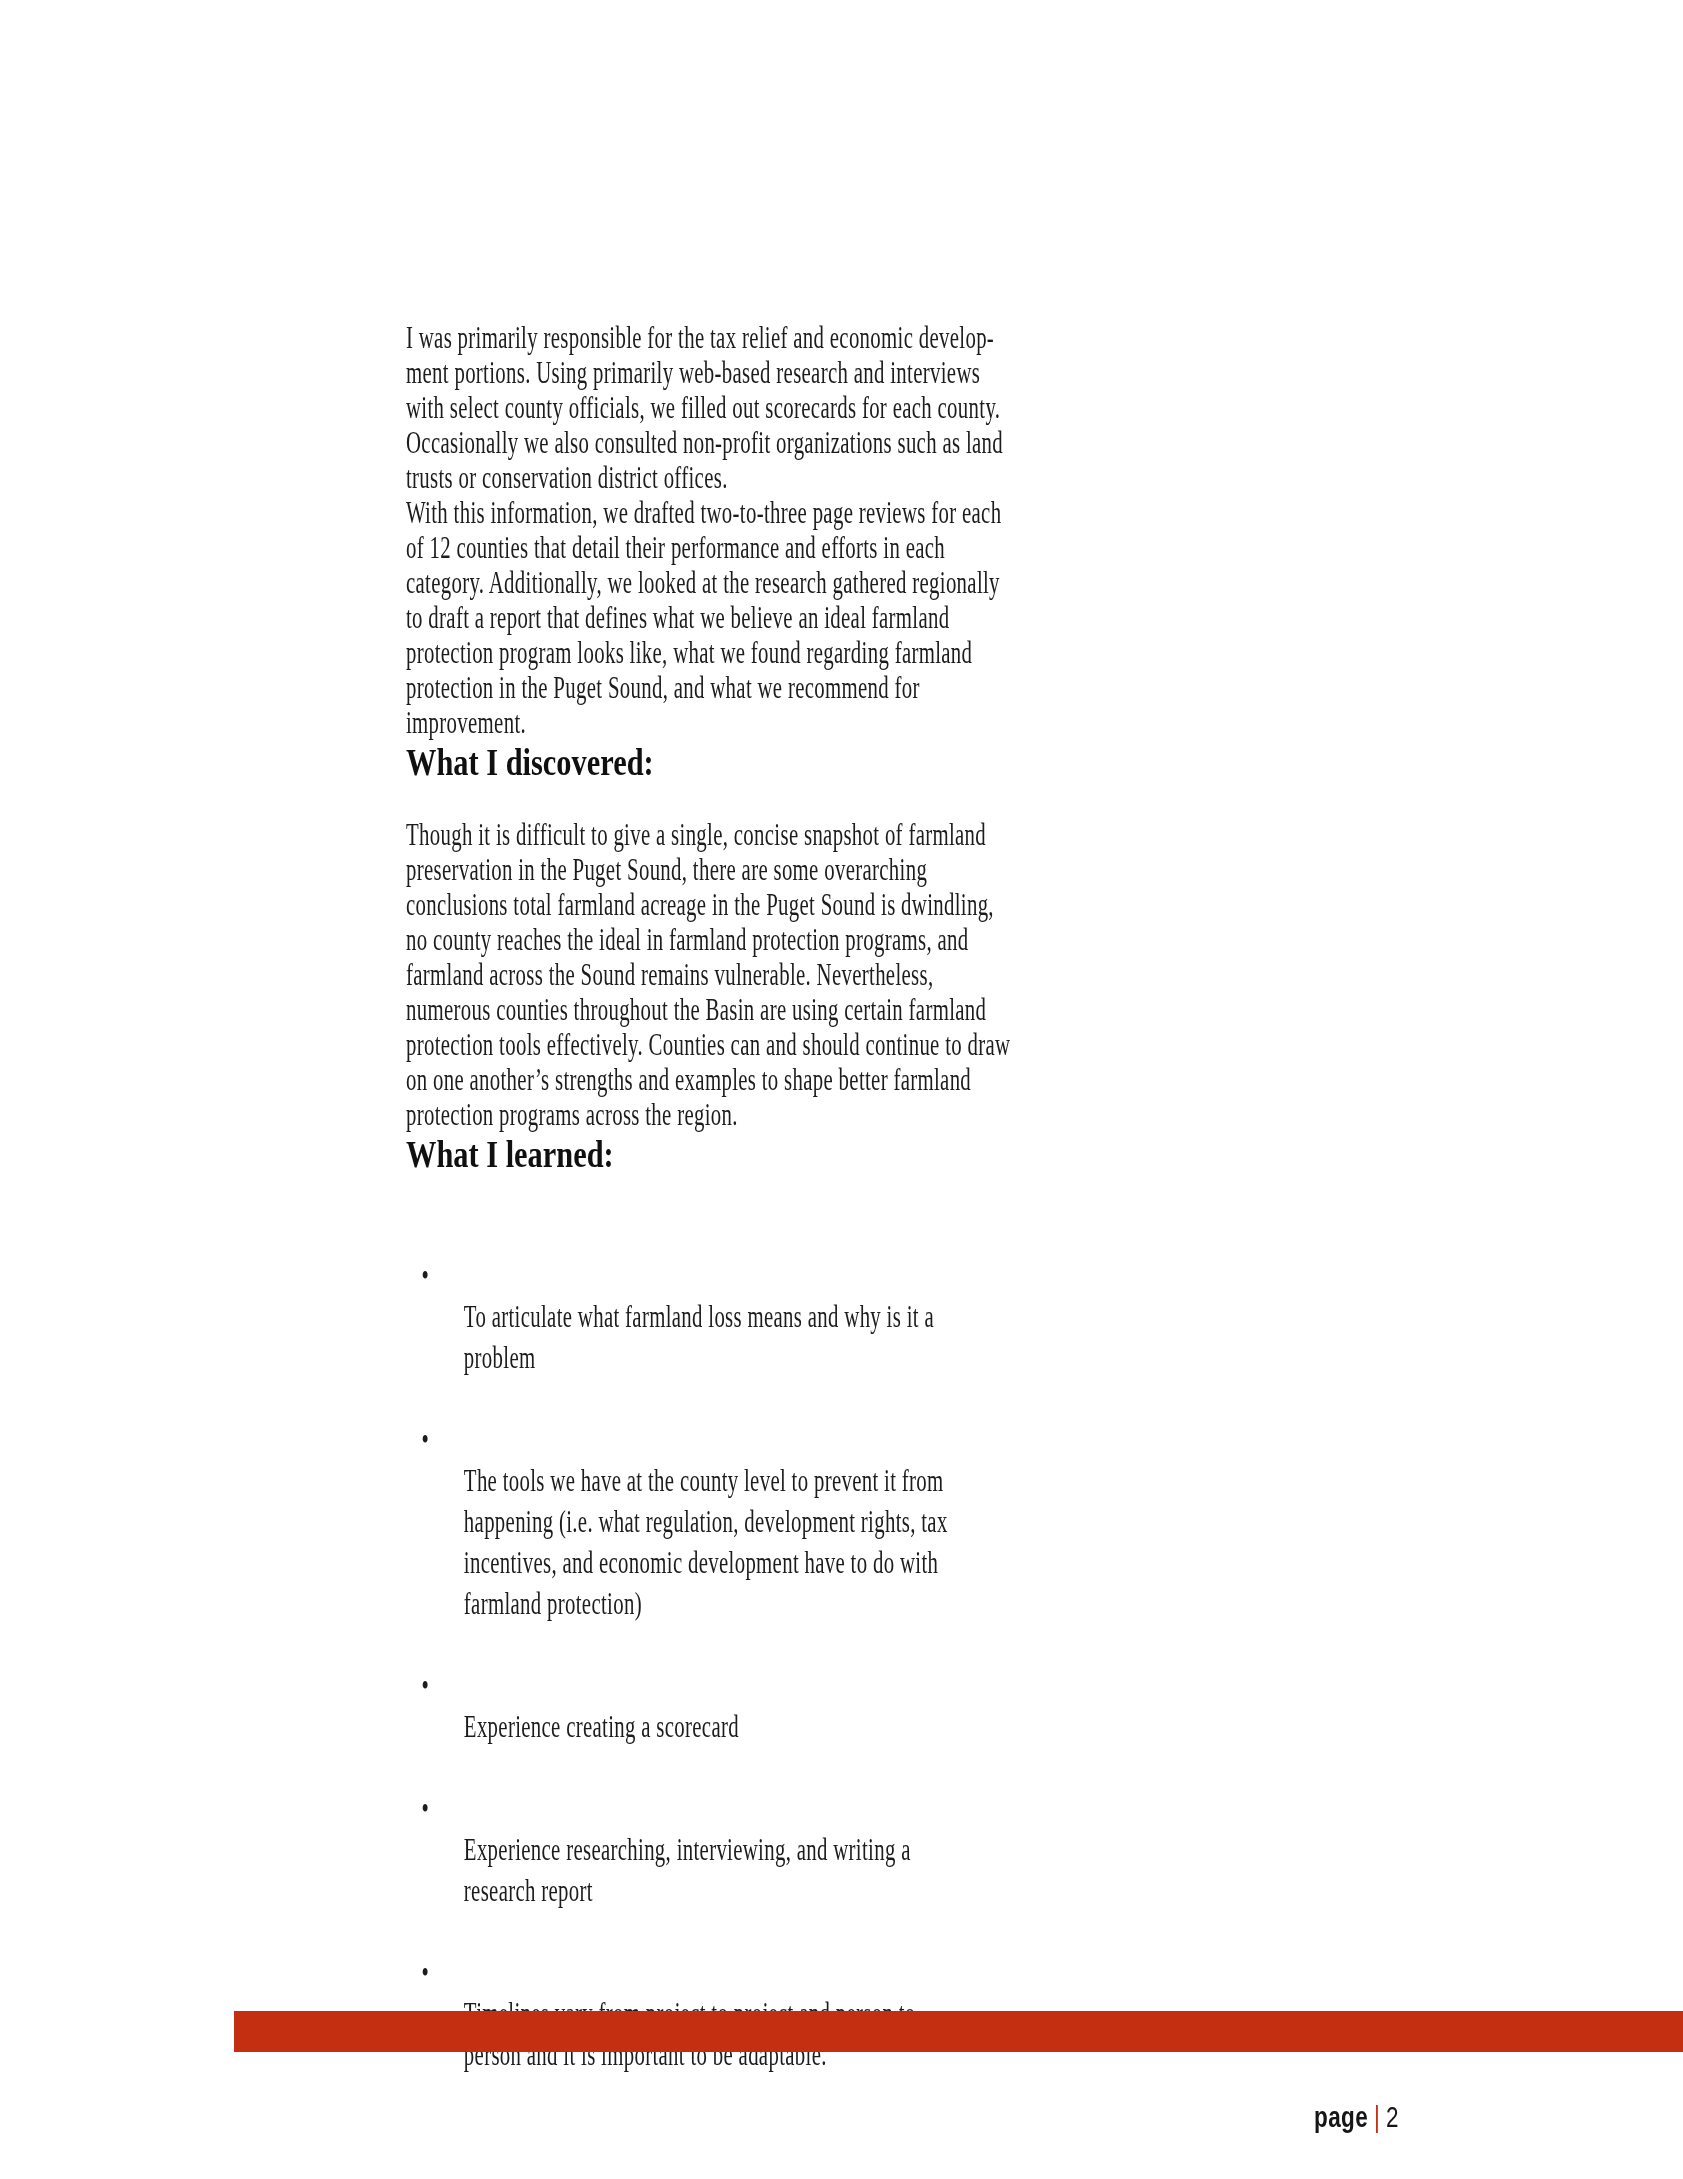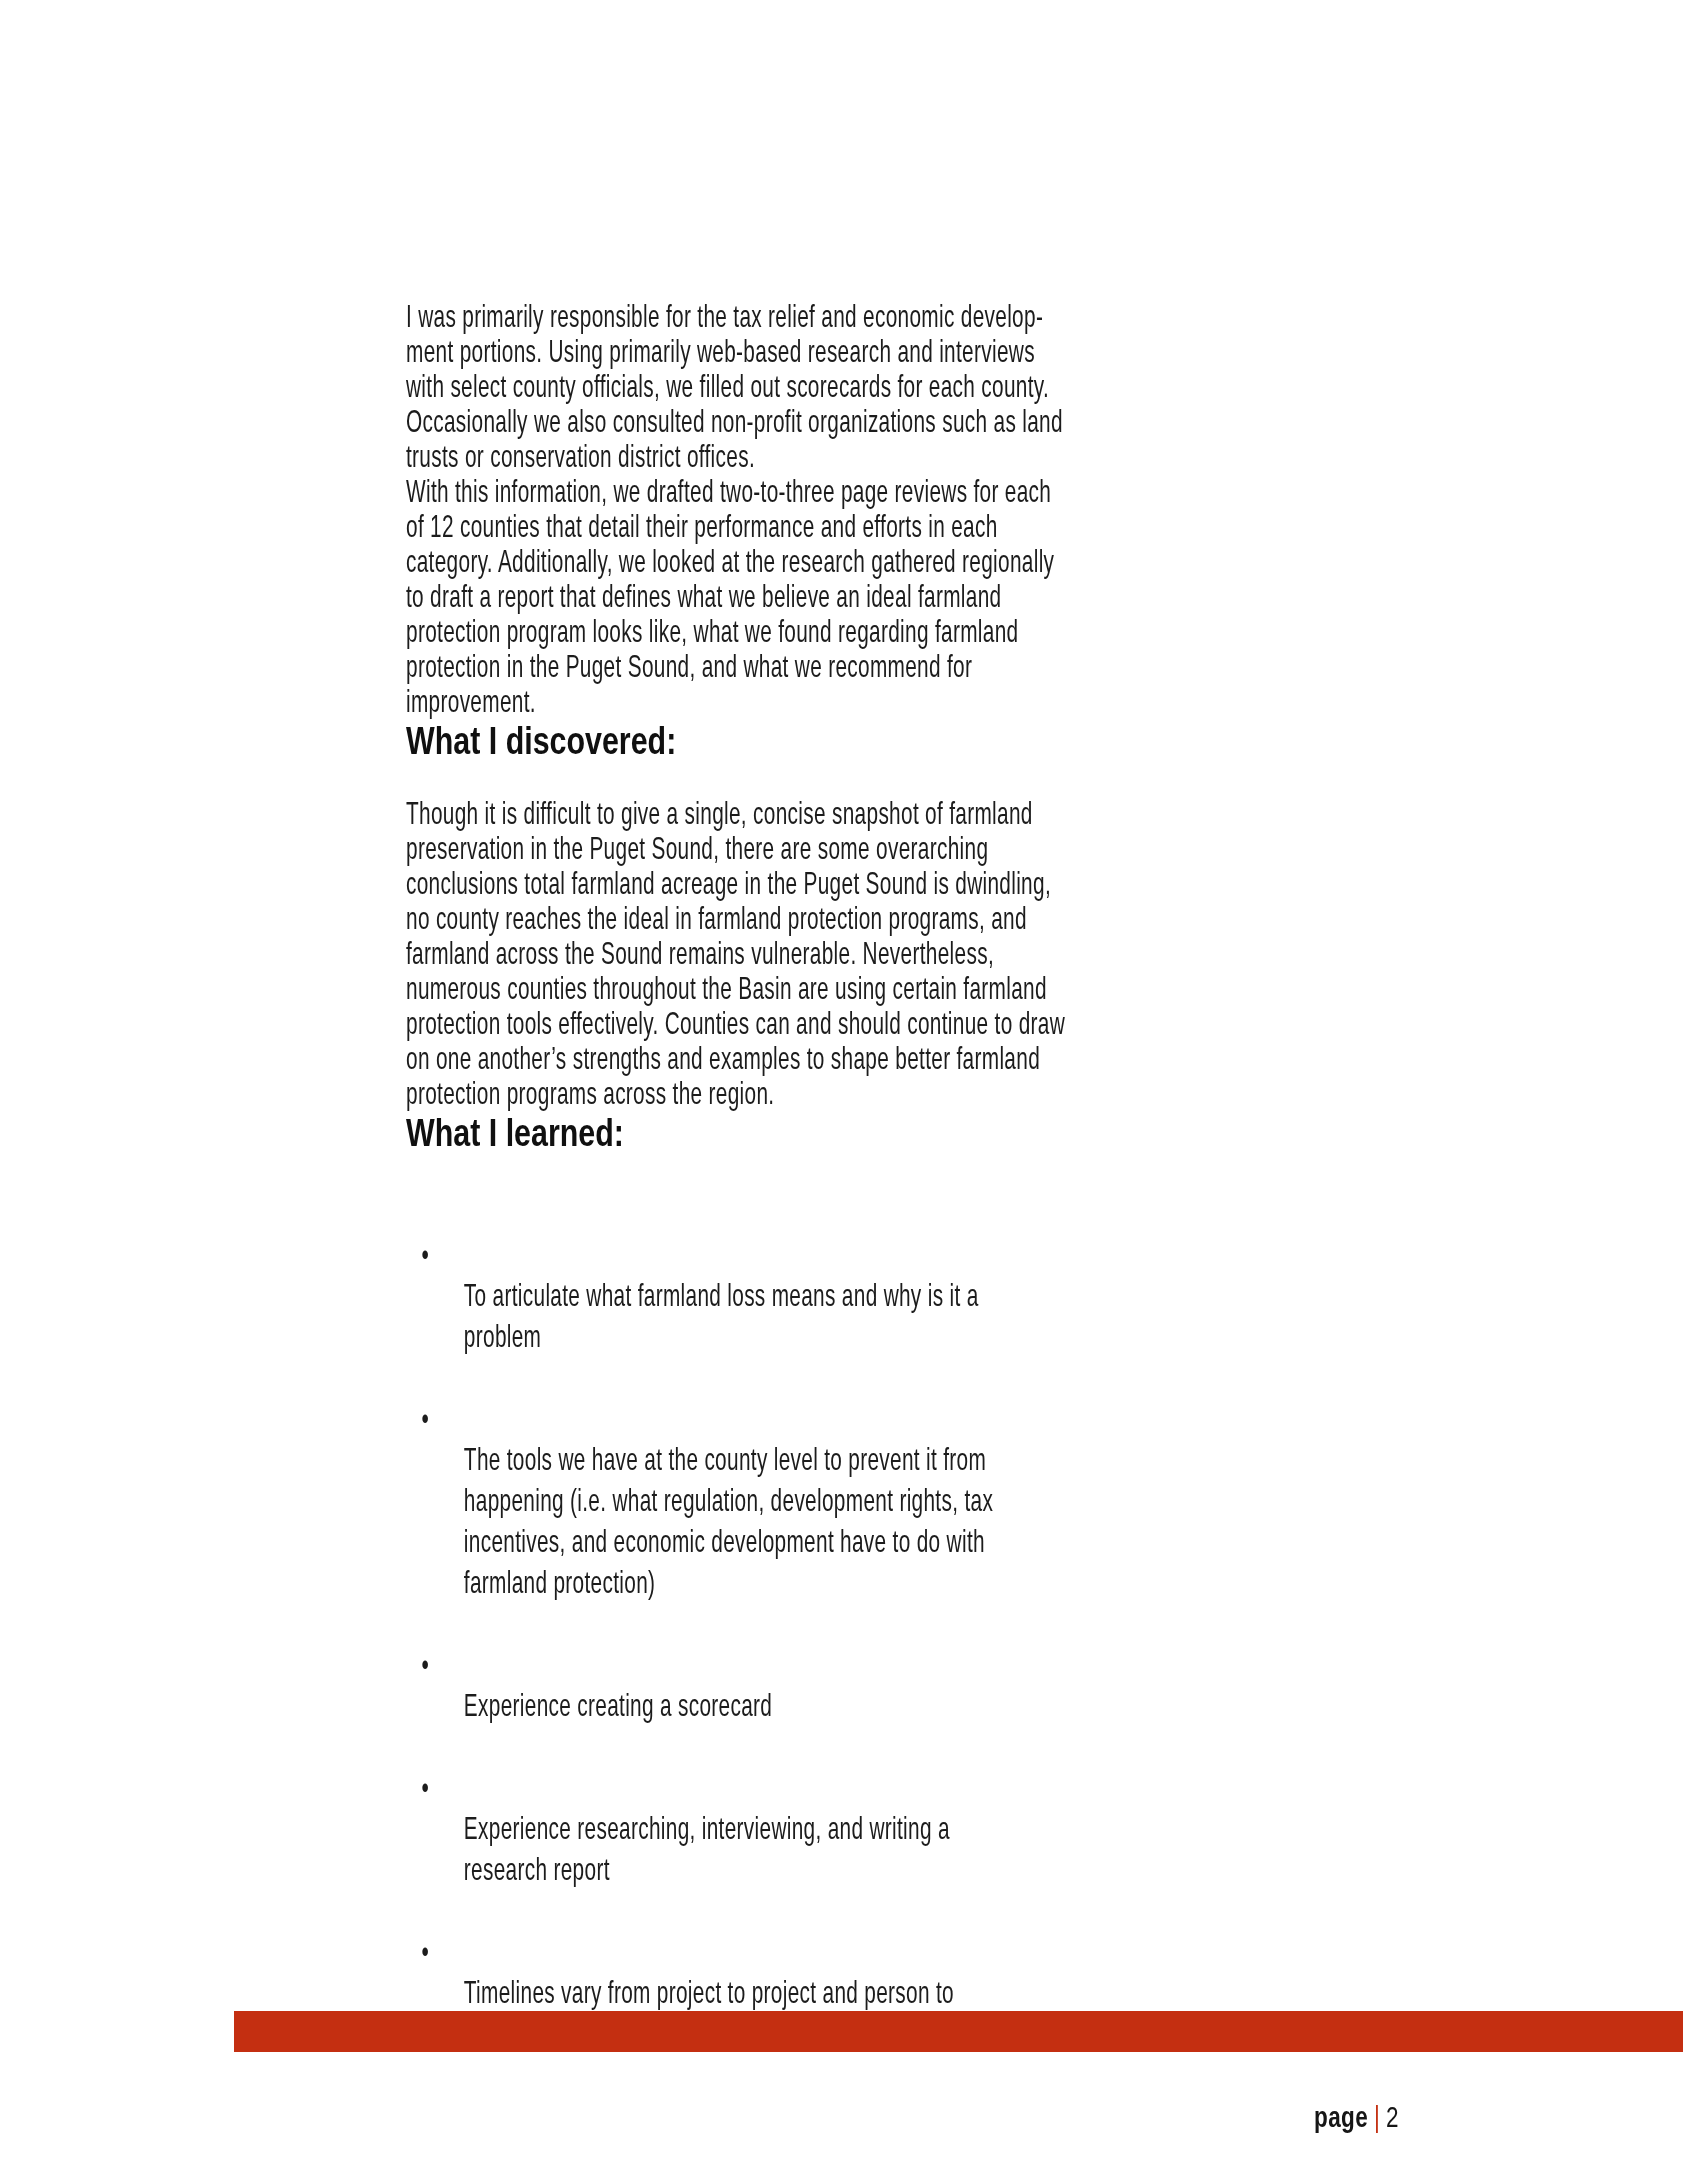--- a/index.html
+++ b/index.html
@@ -9,22 +9,23 @@
     height: 2179px;
     background: #ffffff;
     font-family: "Liberation Sans", sans-serif;
     color: #1f1f1f;
     overflow: hidden;
   }
   
   .content {
     position: absolute;
     left: 406px;
-    top: 299px;
+    top: 320px;
     width: 1238px;
+    font-family: Liberation Serif, serif;
   }
   
   .body-text {
     margin: 0;
     font-size: 32px;
     line-height: 35px;
     font-weight: 400;
     letter-spacing: 0.5px;
     white-space: pre-line;
     transform: scaleX(0.65);

